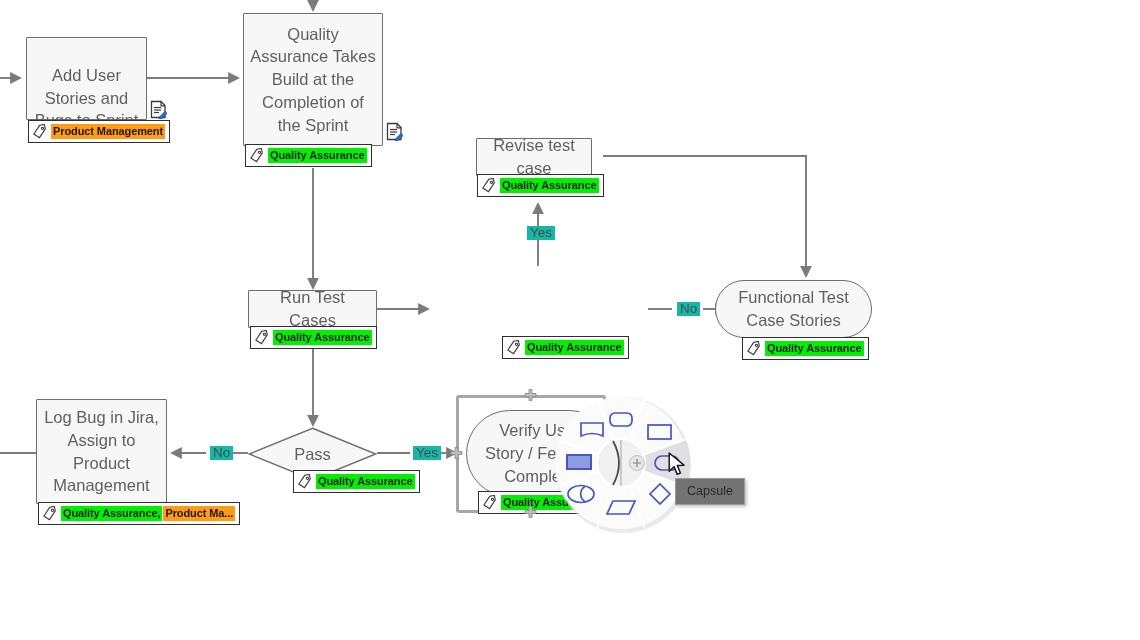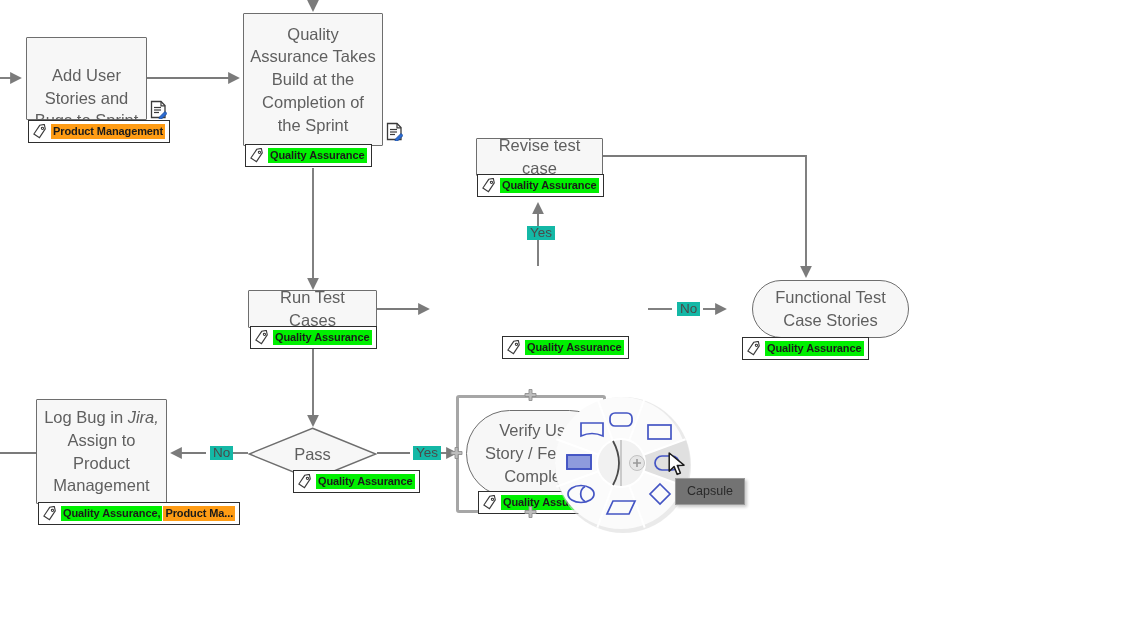--- a/index.html
+++ b/index.html
@@ -203,21 +203,21 @@
     <path d="M9.5 17 l5.5 -5.5 l2 2 l-5.5 5.5 l-2.6 0.8 z" fill="#2b6cd4" stroke="#1e4f9e" stroke-width="0.9"></path>
   </svg>
   <div class="tag" style="left:245px; top:144px;">
     <svg class="tagicon" viewBox="0 0 16 16">
       <path d="M9.6 1.6 L14.6 1.6 L14.6 6.6 L6.6 14.4 L1.6 9.4 Z" fill="#ffffff" stroke="#3b3b3b" stroke-width="1.2" transform="rotate(-12 8 8)"></path>
       <circle cx="11.2" cy="4.6" r="1.25" fill="#ffffff" stroke="#3b3b3b" stroke-width="1.1"></circle>
     </svg>
     <span class="hl green">Quality Assurance</span>
   </div>
 
-  <div class="node plain" style="left:476px; top:138px; width:127px; height:38px;">
+  <div class="node plain" style="left:476px; top:138px; width:116px; height:38px;">
     <div>Revise test case</div>
   </div>
   <div class="tag" style="left:477px; top:174px;">
     <svg class="tagicon" viewBox="0 0 16 16">
       <path d="M9.6 1.6 L14.6 1.6 L14.6 6.6 L6.6 14.4 L1.6 9.4 Z" fill="#ffffff" stroke="#3b3b3b" stroke-width="1.2" transform="rotate(-12 8 8)"></path>
       <circle cx="11.2" cy="4.6" r="1.25" fill="#ffffff" stroke="#3b3b3b" stroke-width="1.1"></circle>
     </svg>
     <span class="hl green">Quality Assurance</span>
   </div>
 
@@ -233,38 +233,38 @@
   </div>
 
   <div class="tag" style="left:502px; top:336px;">
     <svg class="tagicon" viewBox="0 0 16 16">
       <path d="M9.6 1.6 L14.6 1.6 L14.6 6.6 L6.6 14.4 L1.6 9.4 Z" fill="#ffffff" stroke="#3b3b3b" stroke-width="1.2" transform="rotate(-12 8 8)"></path>
       <circle cx="11.2" cy="4.6" r="1.25" fill="#ffffff" stroke="#3b3b3b" stroke-width="1.1"></circle>
     </svg>
     <span class="hl green">Quality Assurance</span>
   </div>
 
-  <div class="node capsule" style="left:752px; top:280px; width:157px; height:58px; flex-direction:column;">
+  <div class="node capsule" style="left:715px; top:280px; width:157px; height:58px; flex-direction:column;">
     <div>
       <div>Functional Test</div>
       <div>Case Stories</div>
     </div>
   </div>
   <div class="tag" style="left:742px; top:337px;">
     <svg class="tagicon" viewBox="0 0 16 16">
       <path d="M9.6 1.6 L14.6 1.6 L14.6 6.6 L6.6 14.4 L1.6 9.4 Z" fill="#ffffff" stroke="#3b3b3b" stroke-width="1.2" transform="rotate(-12 8 8)"></path>
       <circle cx="11.2" cy="4.6" r="1.25" fill="#ffffff" stroke="#3b3b3b" stroke-width="1.1"></circle>
     </svg>
     <span class="hl green">Quality Assurance</span>
   </div>
 
   <div class="node plain" style="left:36px; top:399px; width:131px; height:105px; flex-direction:column;">
     <div style="width:100%;">
       <div>
-        <span>Log Bug in </span><span class="spell" style="background-image: linear-gradient(45deg,transparent 45%,#e03a3a 45%,#e03a3a 55%,transparent 55%); background-size:4px 3px; background-repeat:repeat-x; background-position:0 100%; padding-bottom:1px;font-style:italic;">Jira,</span>
+        <span>Log Bug in </span><span class="spell" style="background-image: linear-gradient(45deg,transparent 45%,#e03a3a 45%,#e03a3a 55%,transparent 55%); background-size:4px 3px; background-repeat:repeat-x; background-position:0 100%; padding-bottom:1px;">Jira,</span>
       </div>
       <div>Assign to</div>
       <div>Product</div>
       <div>Management</div>
     </div>
   </div>
   <div class="tag" style="left:38px; top:502px;">
     <svg class="tagicon" viewBox="0 0 16 16">
       <path d="M9.6 1.6 L14.6 1.6 L14.6 6.6 L6.6 14.4 L1.6 9.4 Z" fill="#ffffff" stroke="#3b3b3b" stroke-width="1.2" transform="rotate(-12 8 8)"></path>
       <circle cx="11.2" cy="4.6" r="1.25" fill="#ffffff" stroke="#3b3b3b" stroke-width="1.1"></circle>

